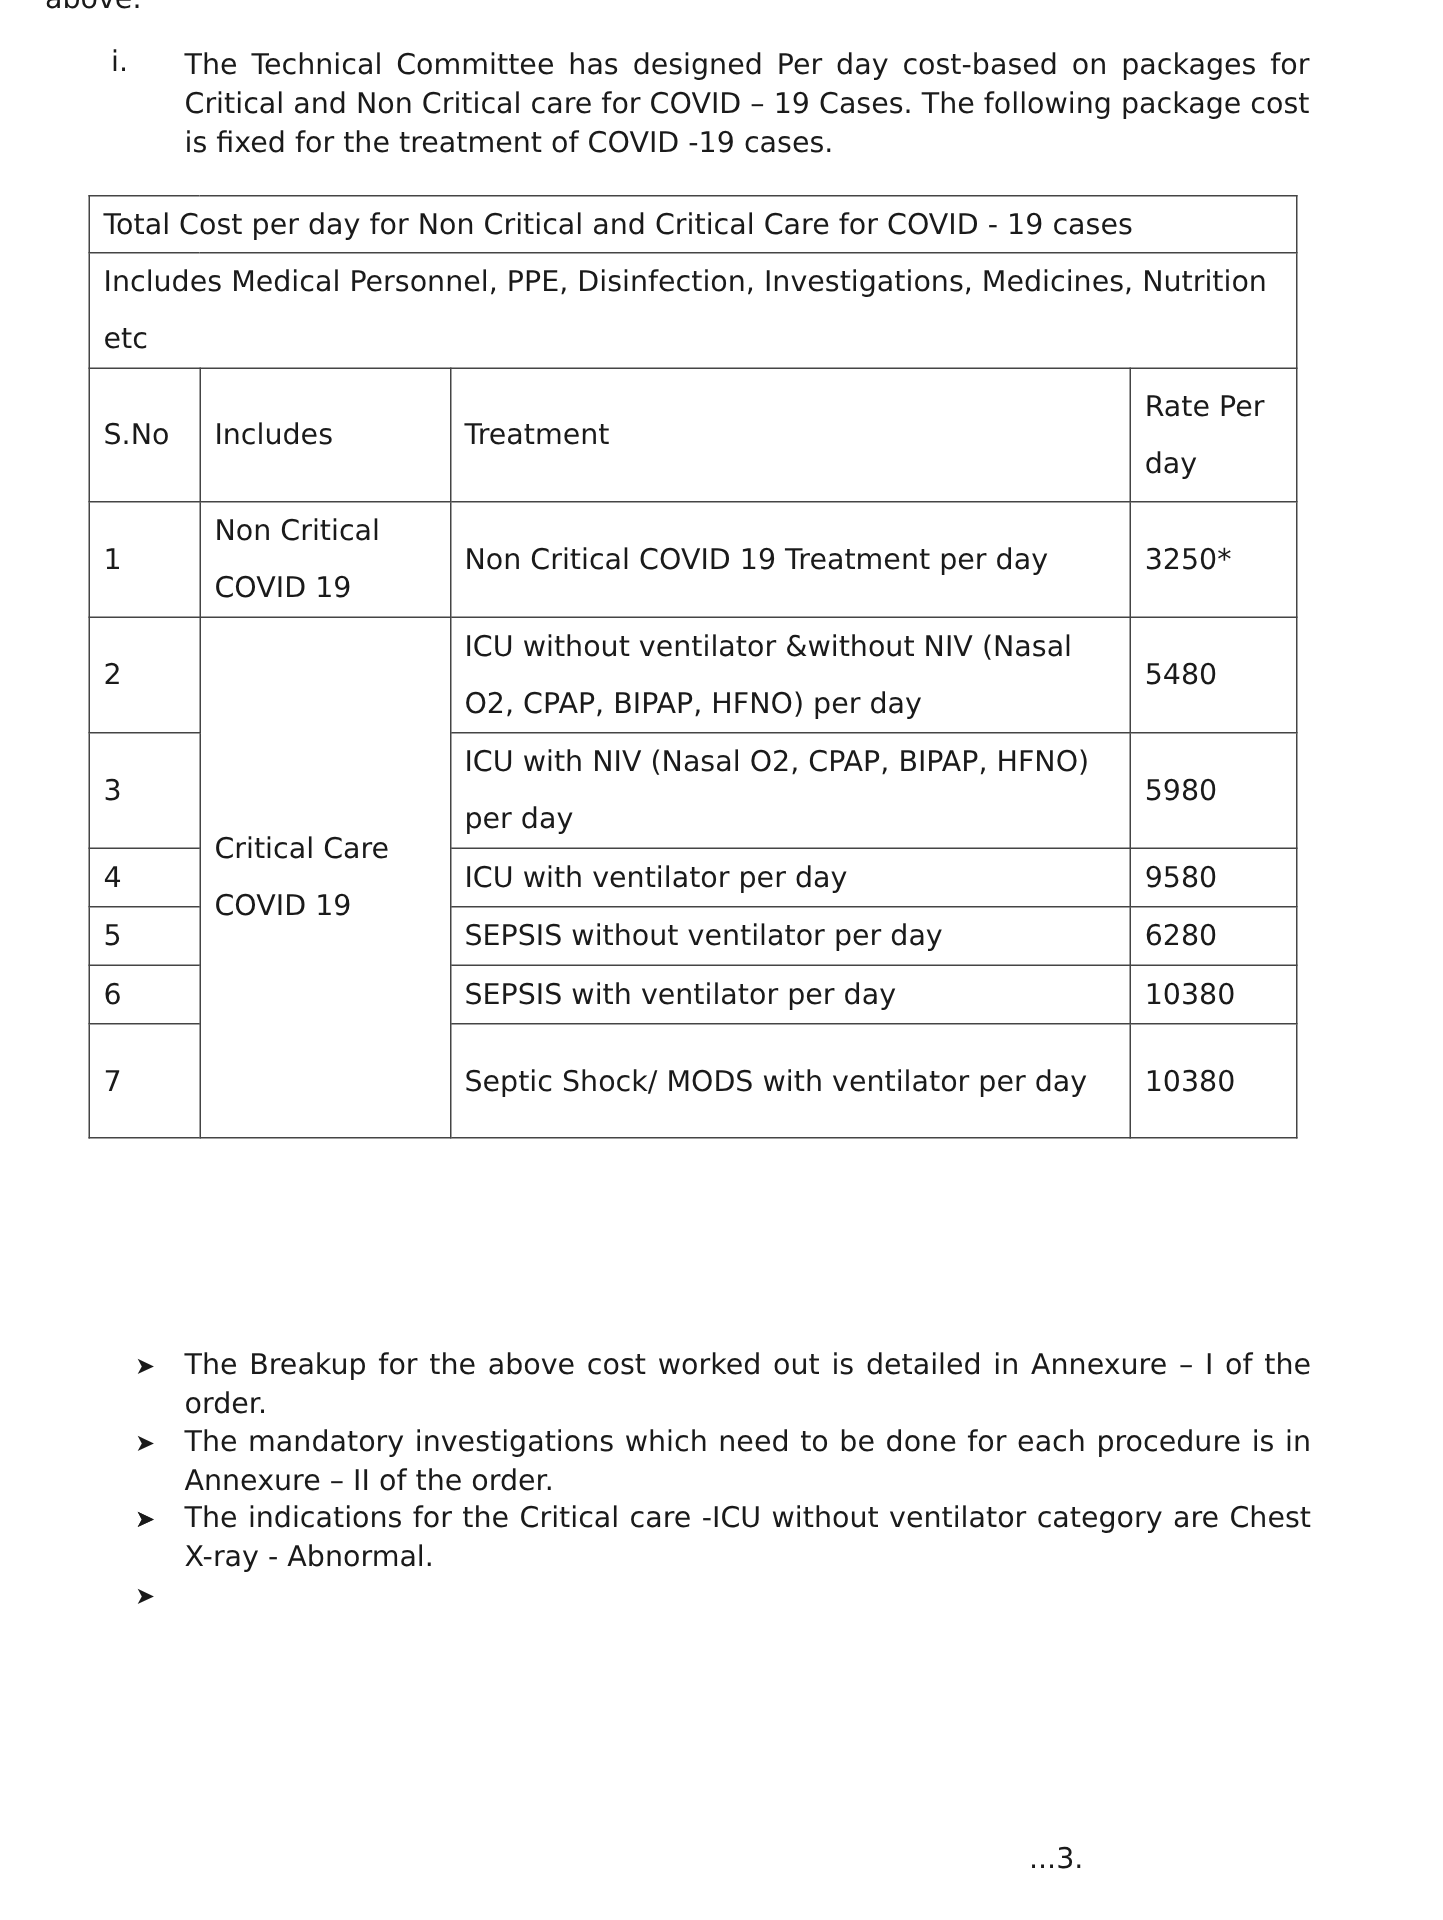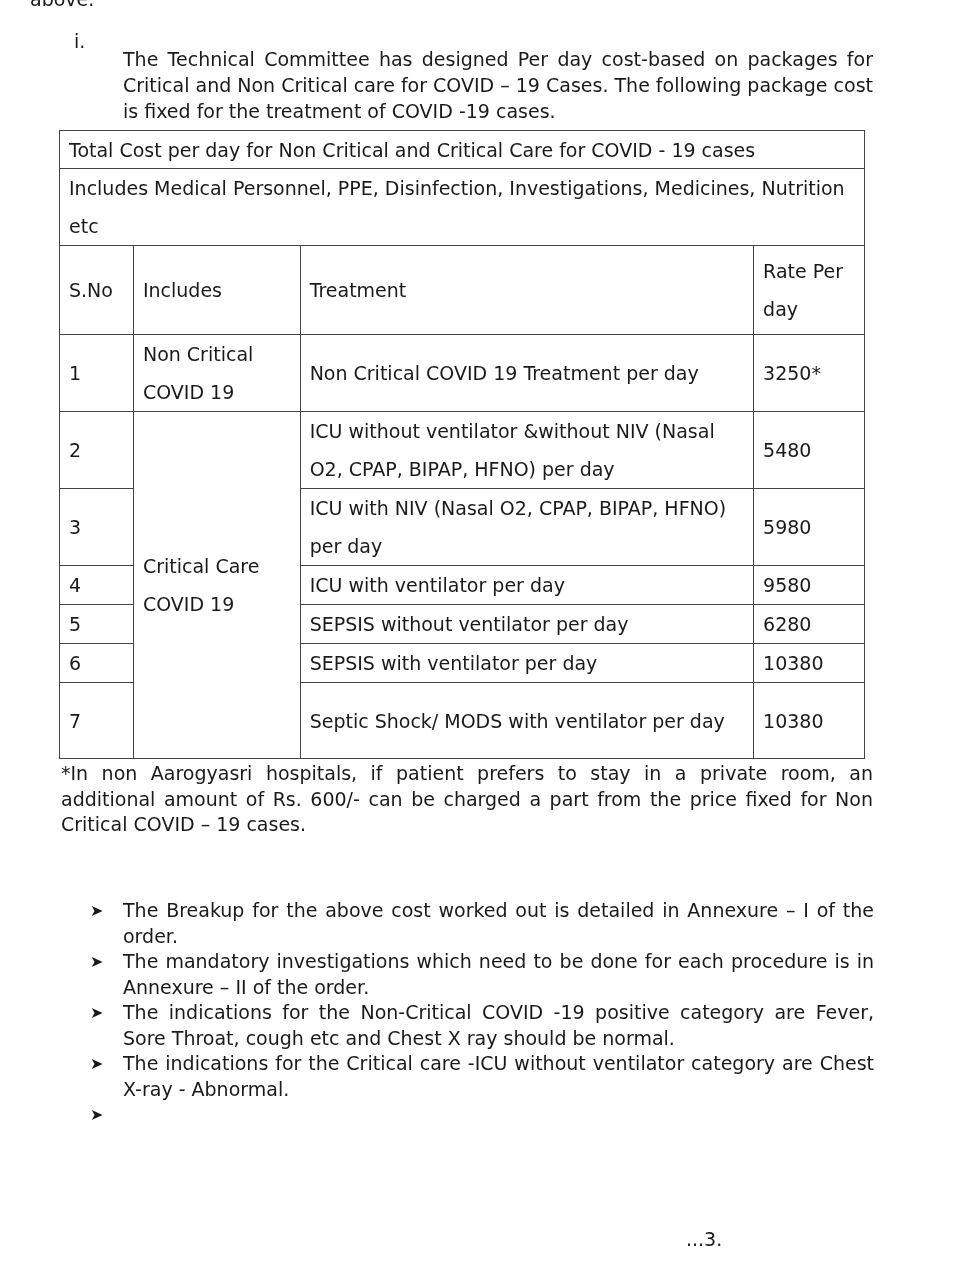--- a/index.html
+++ b/index.html
@@ -8,21 +8,21 @@
     font-family: "DejaVu Sans", sans-serif; color: #1a1a1a;
   }
   .cutoff {
     position: absolute; left: 30px; top: -12px; font-size: 19px; color: #1a1a1a;
   }
   .intro {
     position: absolute; left: 74px; top: 30px; width: 800px;
   }
   .intro .marker { position: absolute; left: 0; top: 0; font-size: 19px; }
   .intro .text {
-    position: absolute; left: 49px; top: 16px; width: 750px;
+    position: absolute; left: 49px; top: 0; width: 750px;
     font-size: 19px; line-height: 26px; text-align: justify;
   }
   table.cost {
     position: absolute; left: 59px; top: 130px; width: 806px;
     border-collapse: collapse; font-size: 19px;
   }
   table.cost td, table.cost th {
     border: 1.5px solid #444; padding: 0 9px; vertical-align: middle;
     font-weight: normal; text-align: left;
   }
@@ -117,24 +117,23 @@
   </tr>
   <tr class="r7">
     <td>7</td>
     <td class="lh">Septic Shock/ MODS with ventilator per day</td>
     <td>10380</td>
   </tr>
 </tbody>
   </table>
 
 <div class="footnote">
-  <div>*In non Aarogyasri hospitals, if patient prefers to stay in a private room, an additional amount of Rs. 600/- can be charged a part from the price fixed for Non Critical COVID – 19 cases.</div>
 </div>
 
 <ul class="notes">
   <li><span class="bullet">➤</span><span>The Breakup for the above cost worked out is detailed in Annexure – I of the order.</span></li>
   <li><span class="bullet">➤</span><span>The mandatory investigations which need to be done for each procedure is in Annexure – II of the  order.</span></li>
-  <li><span class="bullet">➤</span><span>The indications for the Non-Critical COVID -19 positive category are Fever, Sore Throat, cough etc and Chest X ray should be normal.</span></li>
+  <li><span class="bullet">➤</span></li>
   <li><span class="bullet">➤</span><span>The indications for the Critical care -ICU without ventilator category are Chest X-ray - Abnormal.</span></li>
   <li><span class="bullet">➤</span></li>
 </ul>
 
 <div class="page-num">...3.</div>
 
 </body></html>

